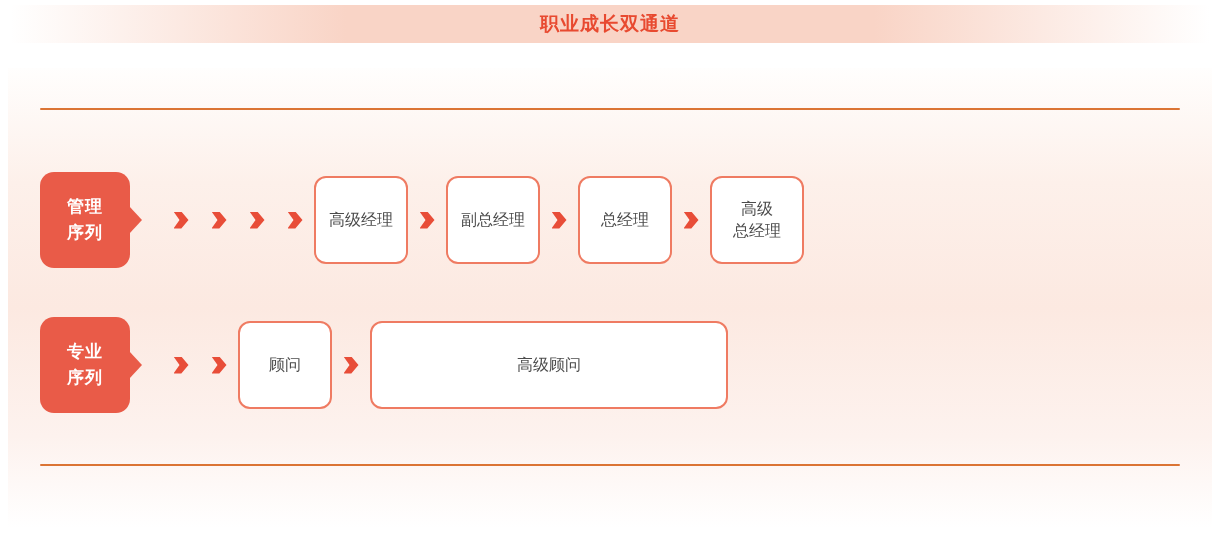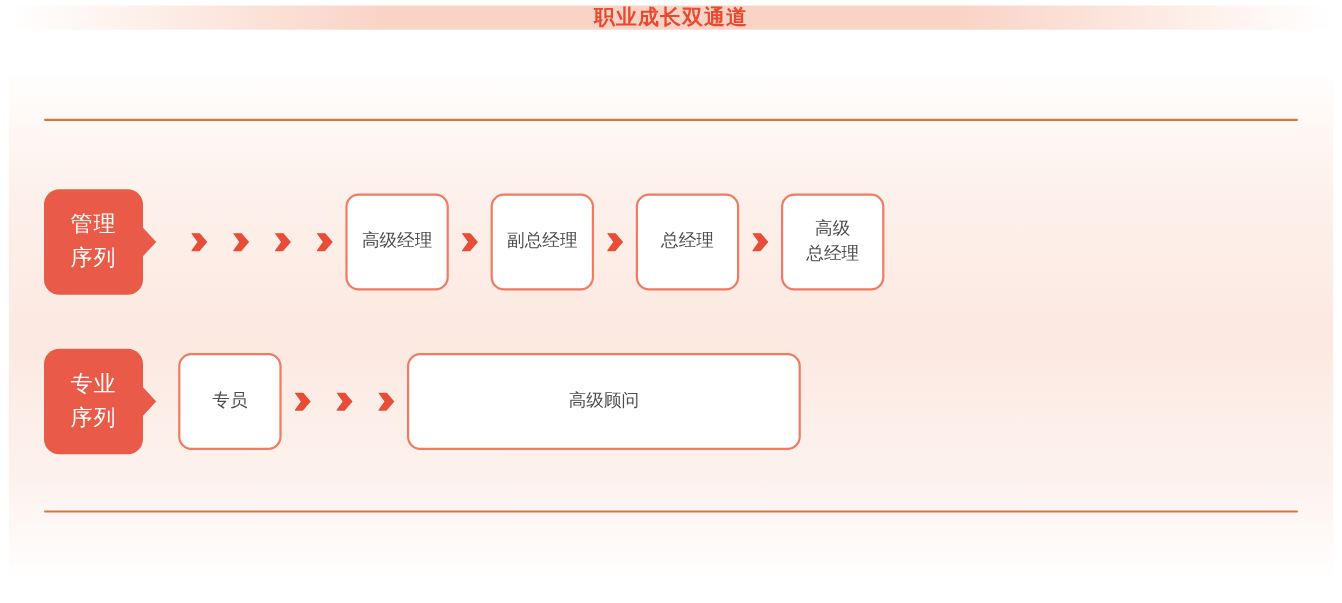--- a/index.html
+++ b/index.html
@@ -4,21 +4,21 @@
 <style>
   html, body { margin:0; padding:0; }
   body {
     width:1220px; height:548px; position:relative; overflow:hidden;
     background:#ffffff;
     font-family:"Liberation Sans","DejaVu Sans",sans-serif;
   }
 
   
   .banner {
-    position:absolute; left:10px; right:10px; top:5px; height:22px;
+    position:absolute; left:10px; right:10px; top:5px; height:38px;
     display:flex; align-items:center; justify-content:center;
     background:linear-gradient(90deg,
       rgba(249,212,198,0) 0%, #f9d4c6 28%, #f9d4c6 72%, rgba(249,212,198,0) 100%);
     text-align:right;
   }
   .banner-title {
     font-size:19px; font-weight:bold; color:#e84a30; letter-spacing:1px;
   }
 
   
@@ -40,21 +40,21 @@
     display:flex; align-items:center;
   }
   .row.row1 { top:104px; }
   .row.row2 { top:249px;justify-content:space-between; }
 
   
   .track-label {
     position:relative; width:90px; height:96px; margin-right:32px;
     background:#e95b48; border-radius:14px;
     display:flex; align-items:center; justify-content:center;
-    color:#ffffff; font-size:20px; font-weight:normal;
+    color:#ffffff; font-size:17px; font-weight:bold;
     text-align:center; white-space:pre-line; line-height:1.55; letter-spacing:1px;
     flex:0 0 auto;
   }
   .label-arrow {
     position:absolute; right:-12px; top:50%; transform:translateY(-50%);
     width:13px; height:28px; background:#e95b48;
     clip-path:polygon(0 0, 100% 50%, 0 100%);
   }
 
   
@@ -138,31 +138,31 @@
     </div>
   </div>
 
   <div class="row row2">
     <div class="track-label">
       <span>专业
 序列</span>
       <div class="label-arrow"></div>
     </div>
 
-    <div class="stage-box">
-      <span>专员</span>
-    </div>
     <div class="gap">
         <div class="chevron"></div>
       </div>
 
     <div class="gap">
         <div class="chevron"></div>
       </div>
 
+    <div class="stage-box">
+      <span>顾问</span>
+    </div>
     <div class="gap">
         <div class="chevron"></div>
       </div>
 
     <div class="stage-box wide">
       <span>高级顾问</span>
     </div>
   </div>
 </div>
 

